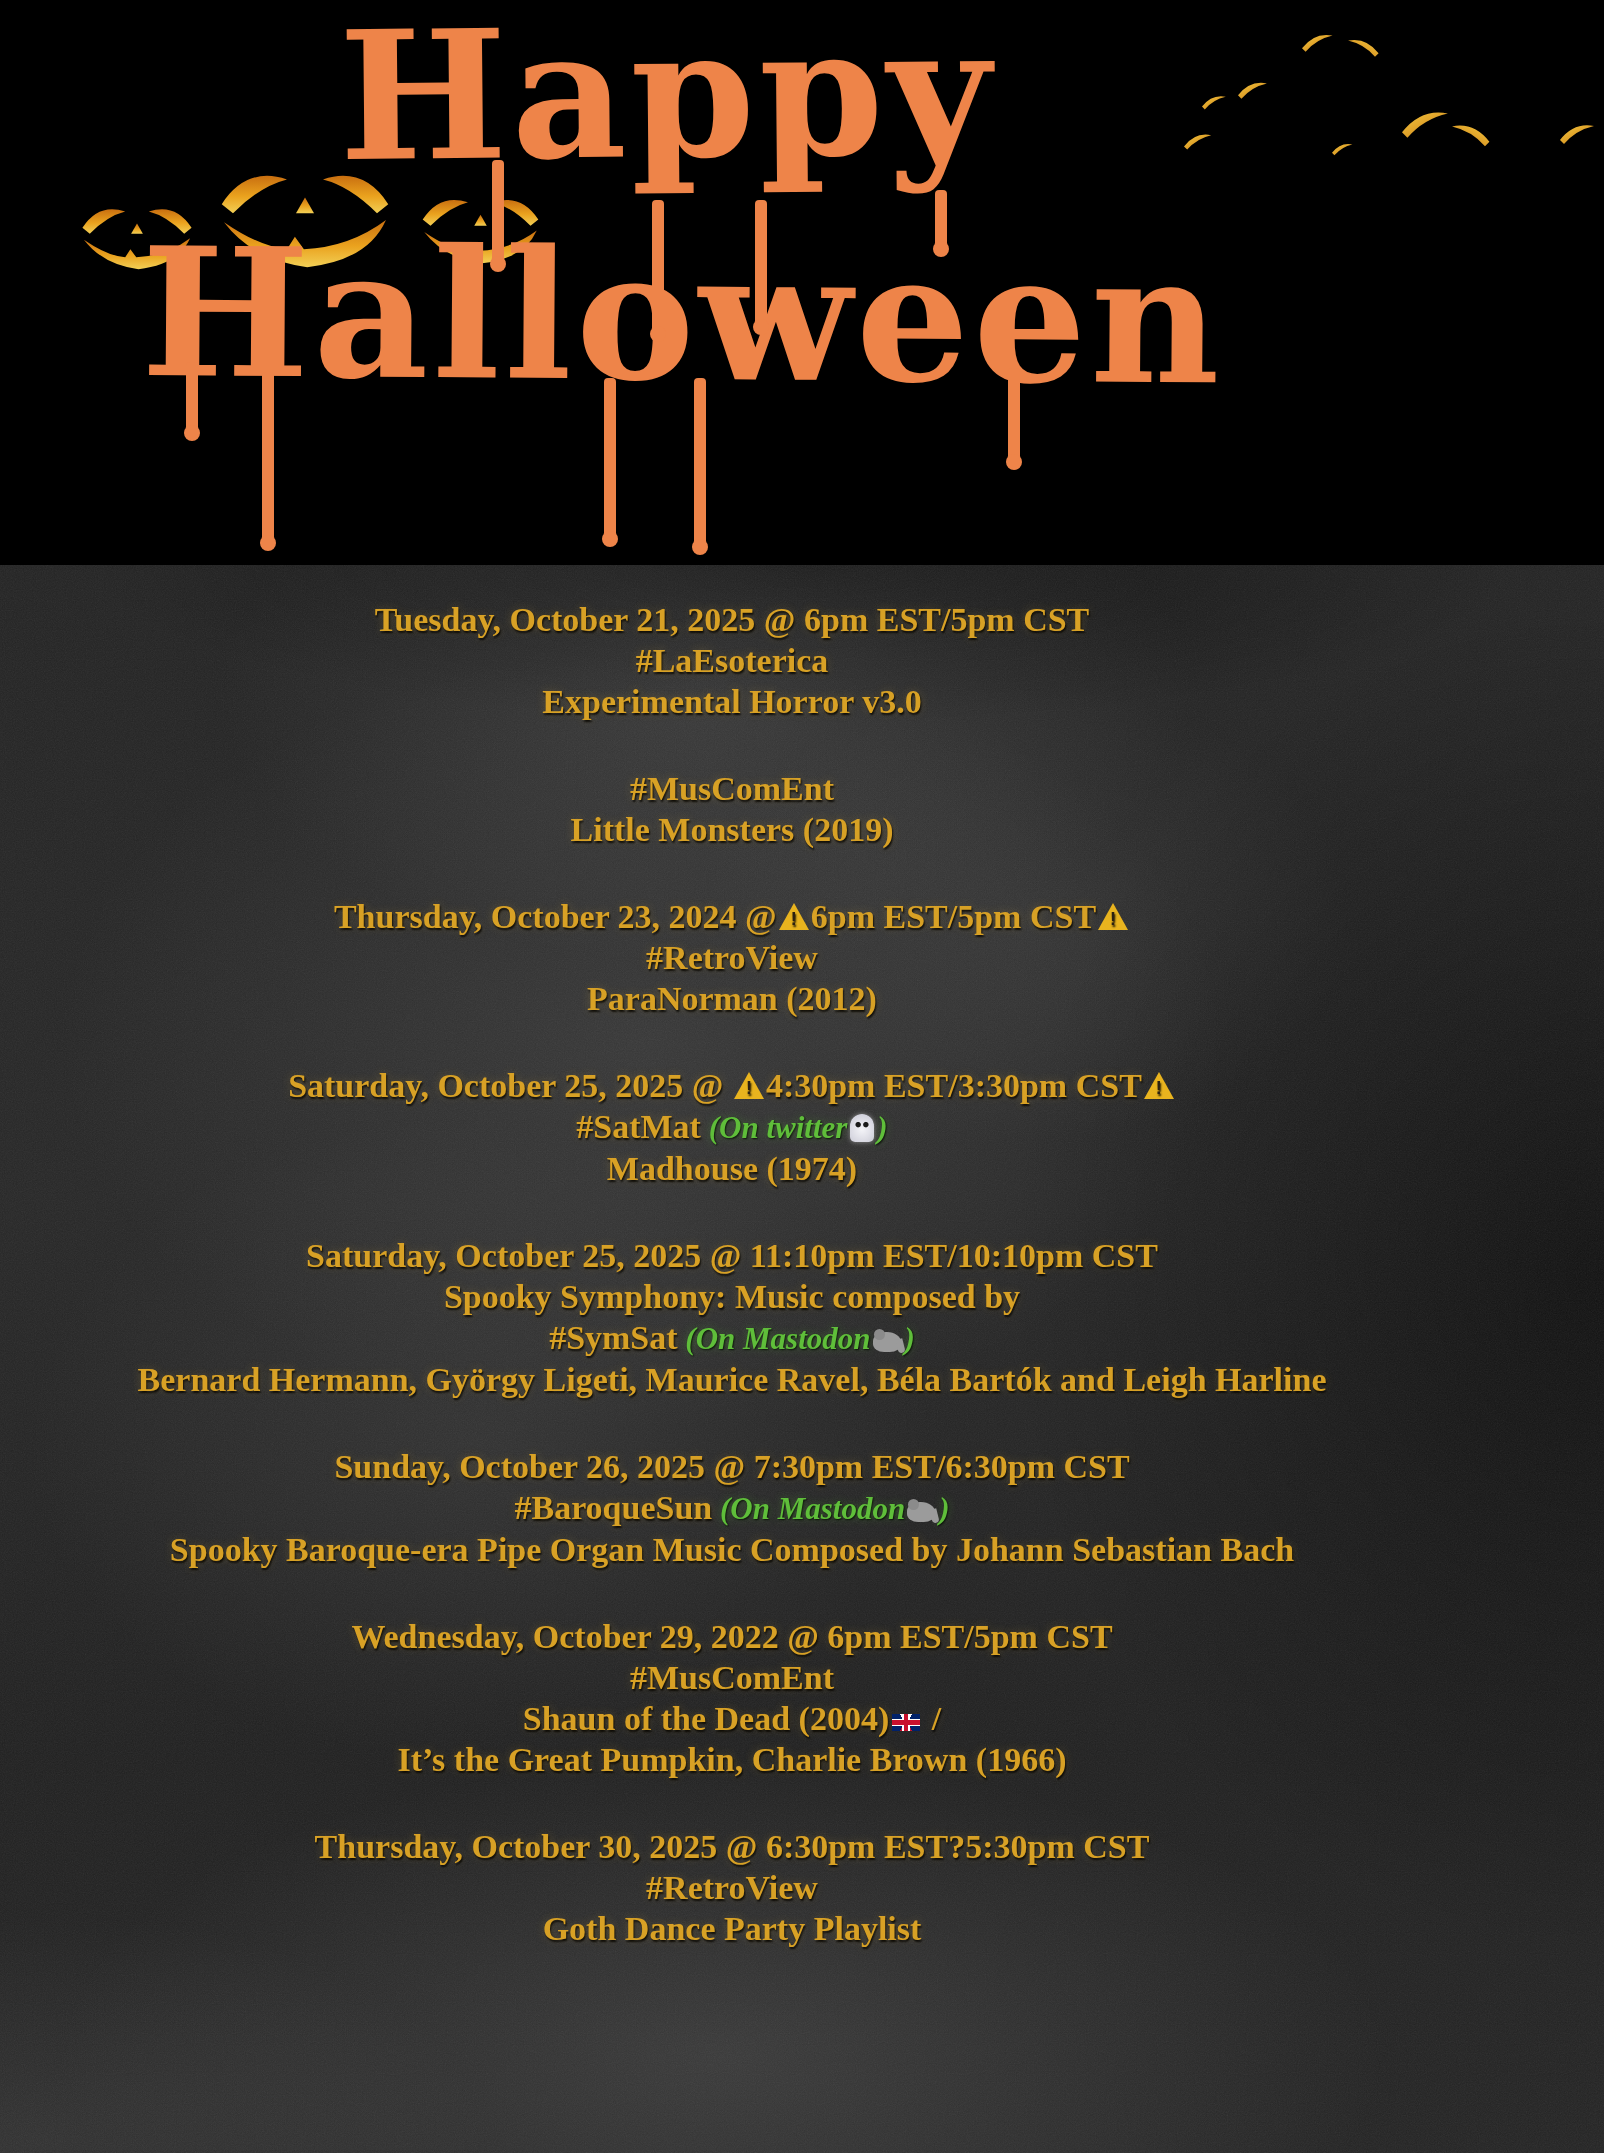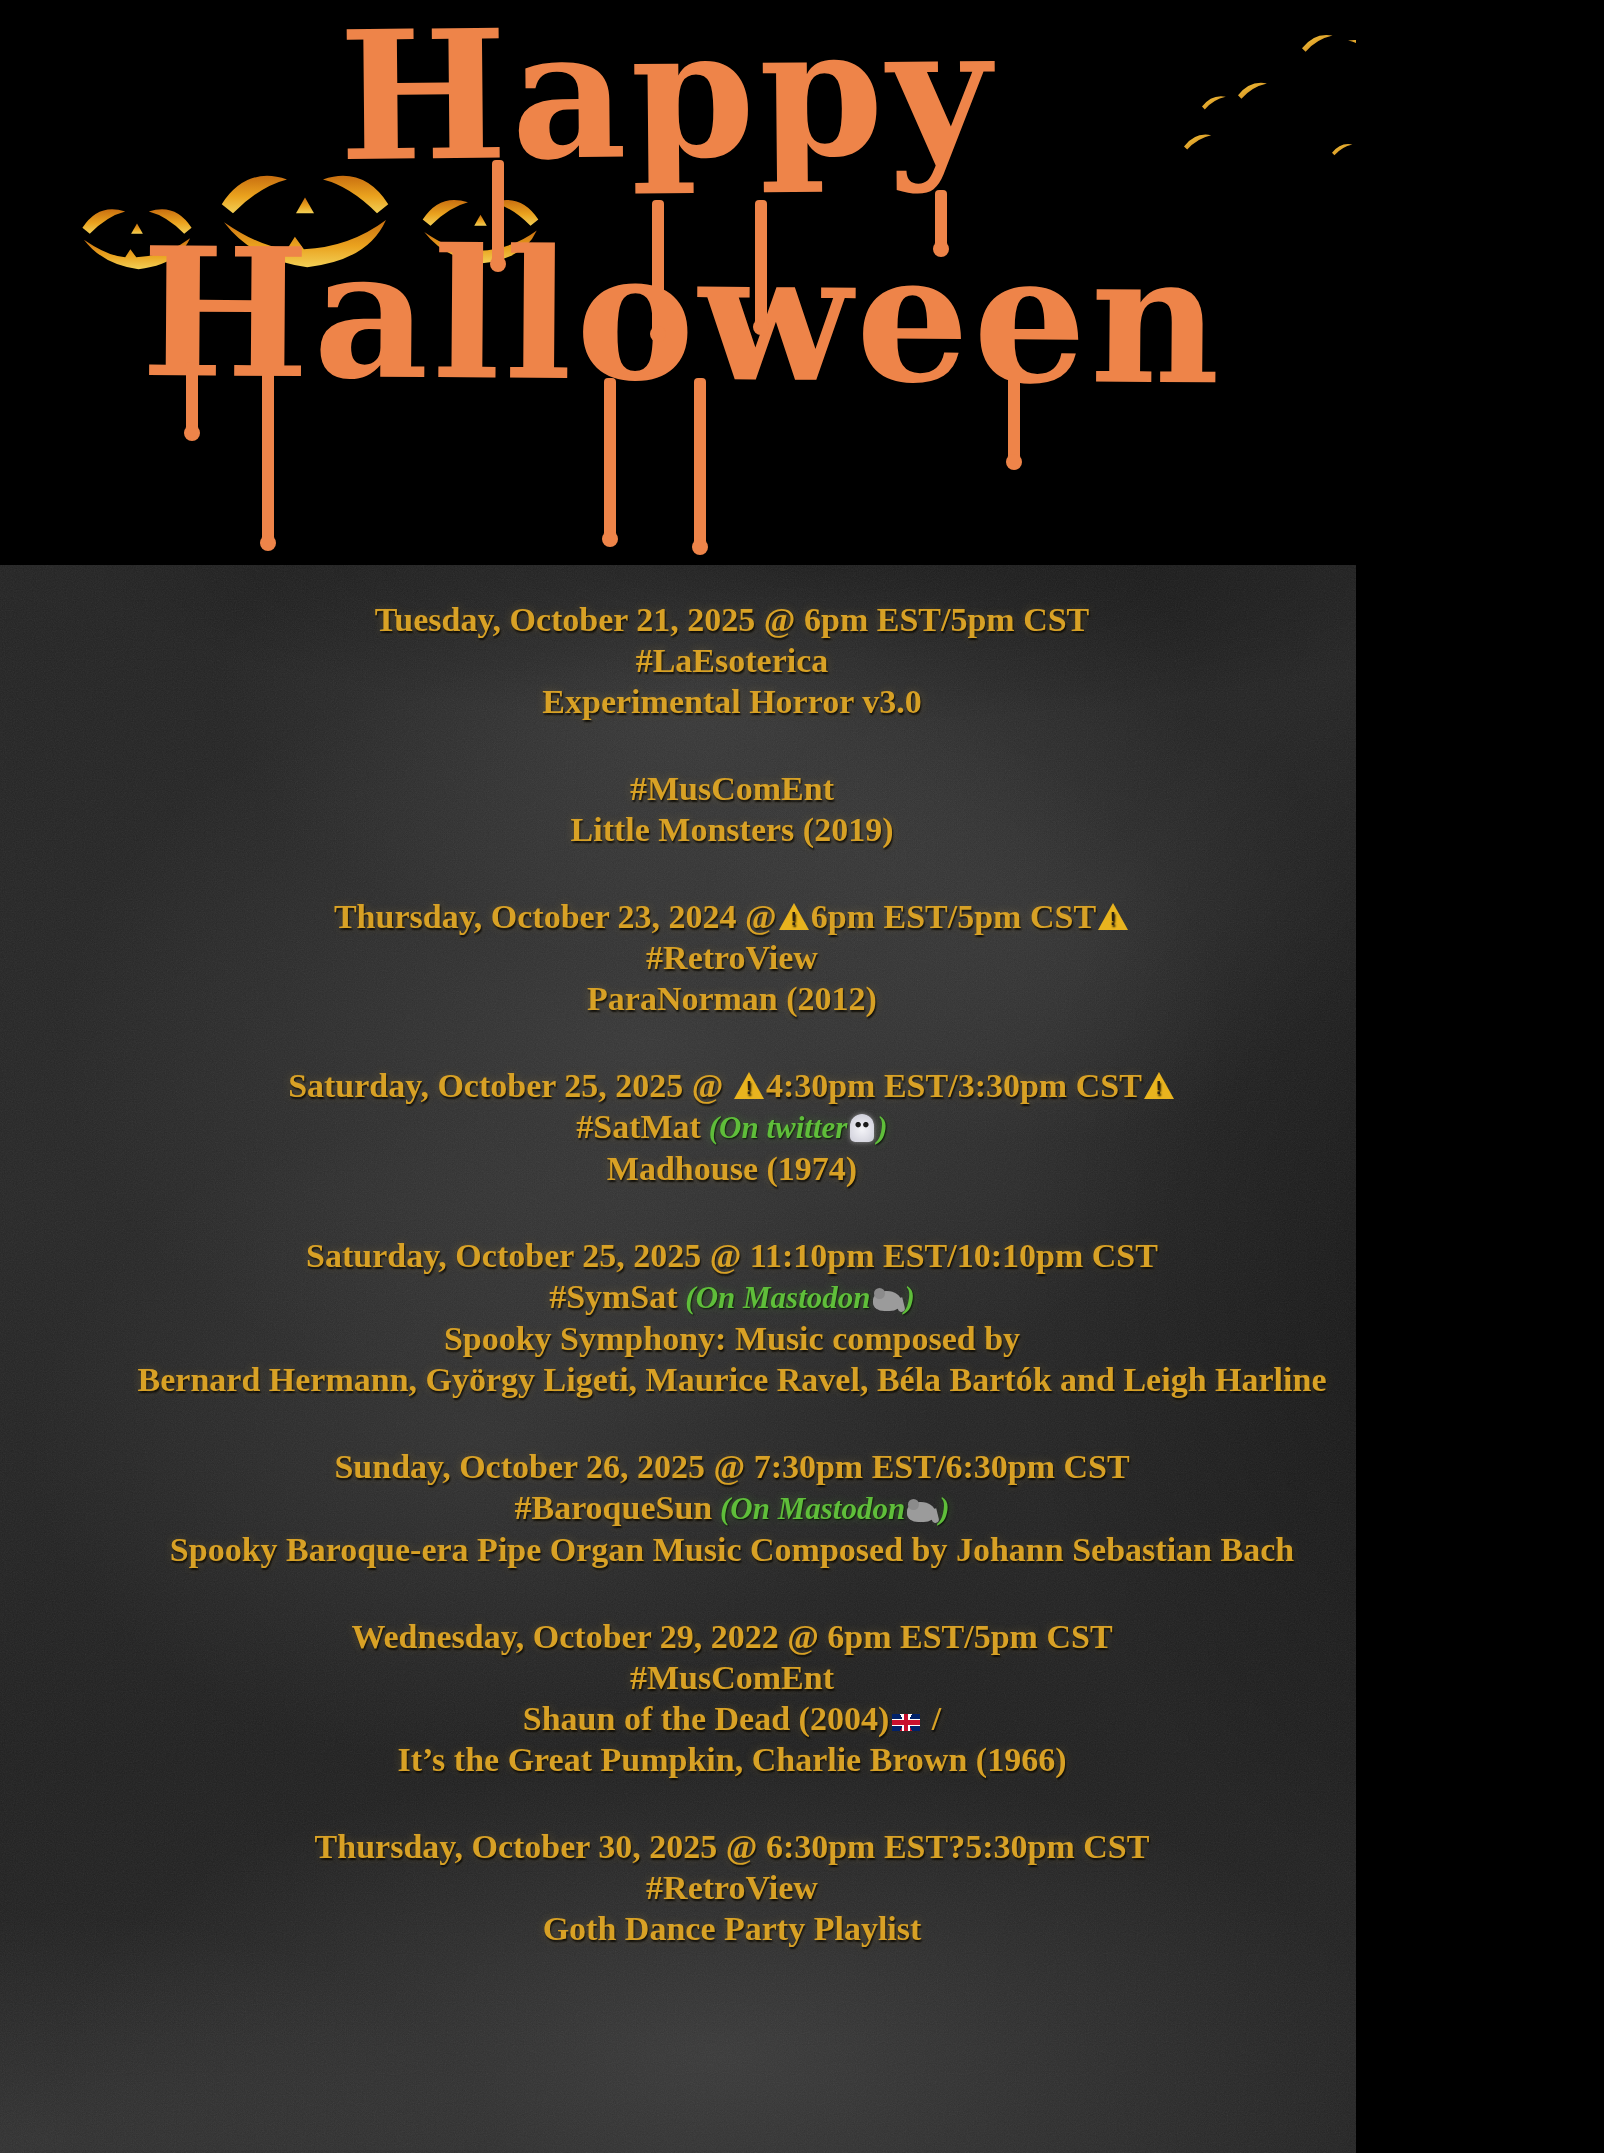--- a/index.html
+++ b/index.html
@@ -1,17 +1,17 @@
 <!DOCTYPE html>
 <html><head>
 <meta charset="utf-8">
 <style>
   html,body { margin:0; padding:0; background:#000; }
   .poster {
-    position:relative; width:1356px; height:2153px;
+    position:relative; width:1604px; height:2153px;
     overflow:hidden; background:#a16207;
     font-family:"Liberation Serif", serif;
   }
 
   
   .banner {
     position:absolute; left:0; top:0; width:1604px; height:565px;
     background:#000; overflow:hidden;
   }
   .title-line {
@@ -200,22 +200,22 @@
         <div class="line"><span class="seg gold">#RetroView</span></div>
         <div class="line"><span class="seg gold">ParaNorman (2012)</span></div>
       </div>
       <div class="event">
         <div class="line"><span class="seg gold">Saturday, October 25, 2025 @ </span><span class="icon icon-warning"></span><span class="seg gold">4:30pm EST/3:30pm CST</span><span class="icon icon-warning"></span></div>
         <div class="line"><span class="seg gold">#SatMat</span><span class="seg green"> (On twitter</span><span class="icon icon-ghost"></span><span class="seg green">)</span></div>
         <div class="line"><span class="seg gold">Madhouse (1974)</span></div>
       </div>
       <div class="event">
         <div class="line"><span class="seg gold">Saturday, October 25, 2025 @ 11:10pm EST/10:10pm CST</span></div>
+        <div class="line"><span class="seg gold">Spooky Symphony: Music composed by</span></div>
         <div class="line"><span class="seg gold">#SymSat</span><span class="seg green"> (On Mastodon</span><span class="icon icon-mastodon"></span><span class="seg green">)</span></div>
-        <div class="line"><span class="seg gold">Spooky Symphony: Music composed by</span></div>
         <div class="line"><span class="seg gold">Bernard Hermann, György Ligeti, Maurice Ravel, Béla Bartók and Leigh Harline</span></div>
       </div>
       <div class="event">
         <div class="line"><span class="seg gold">Sunday, October 26, 2025 @ 7:30pm EST/6:30pm CST</span></div>
         <div class="line"><span class="seg gold">#BaroqueSun</span><span class="seg green"> (On Mastodon</span><span class="icon icon-mastodon"></span><span class="seg green">)</span></div>
         <div class="line"><span class="seg gold">Spooky Baroque-era Pipe Organ Music Composed by Johann Sebastian Bach</span></div>
       </div>
       <div class="event">
         <div class="line"><span class="seg gold">Wednesday, October 29, 2022 @ 6pm EST/5pm CST</span></div>
         <div class="line"><span class="seg gold">#MusComEnt</span></div>

